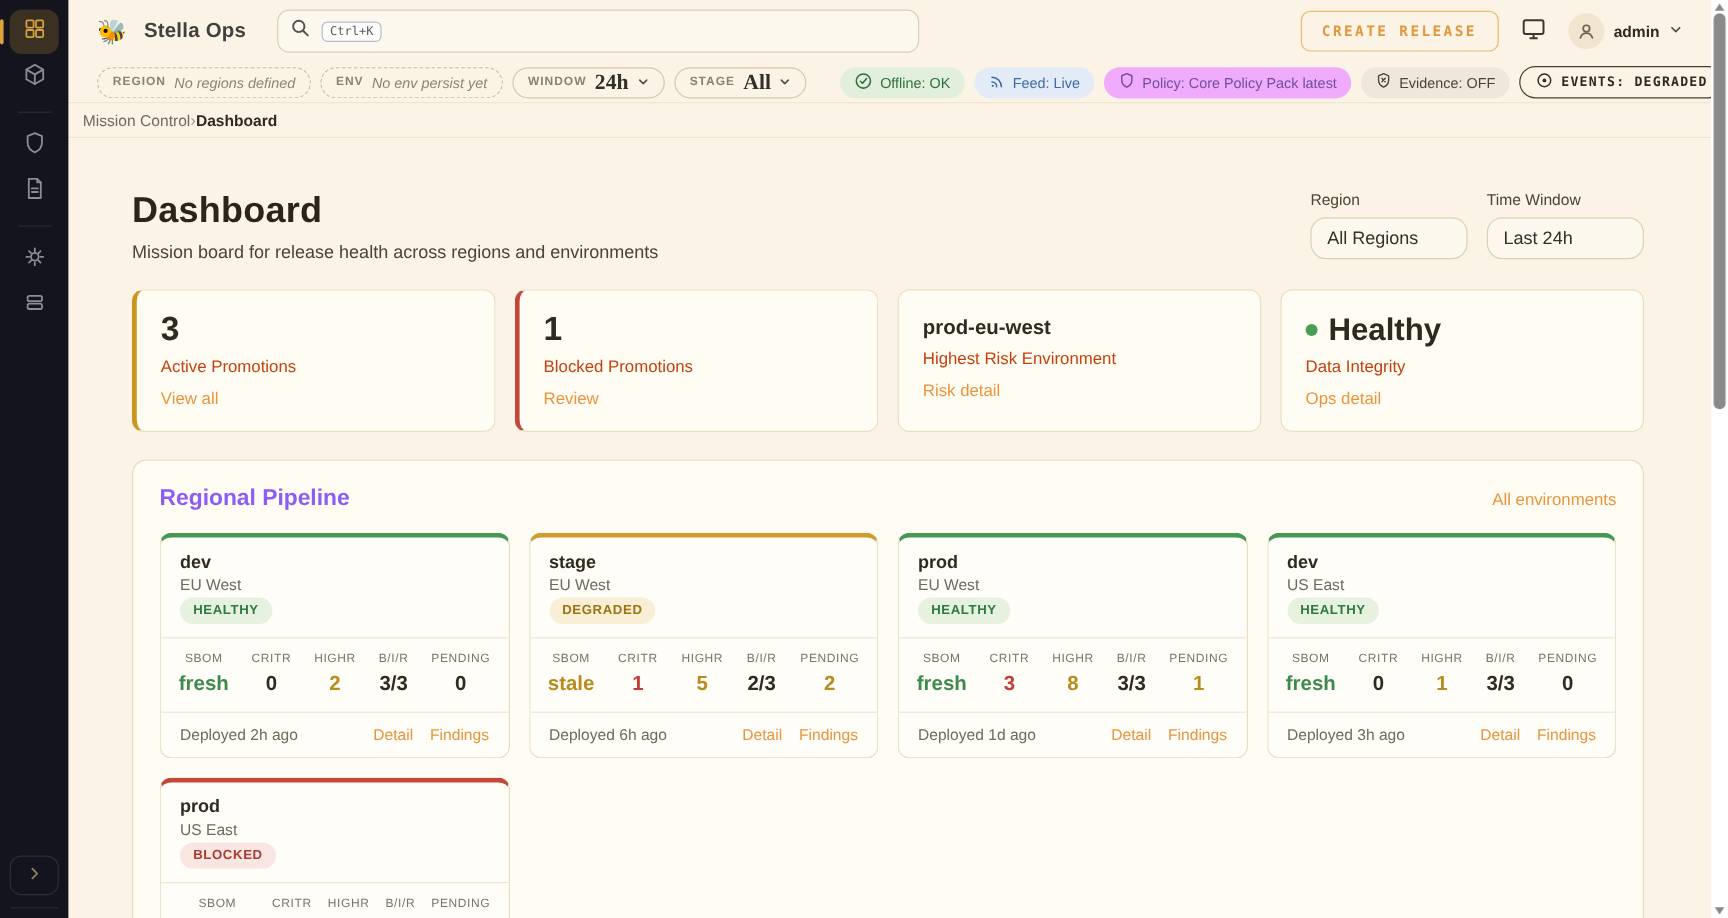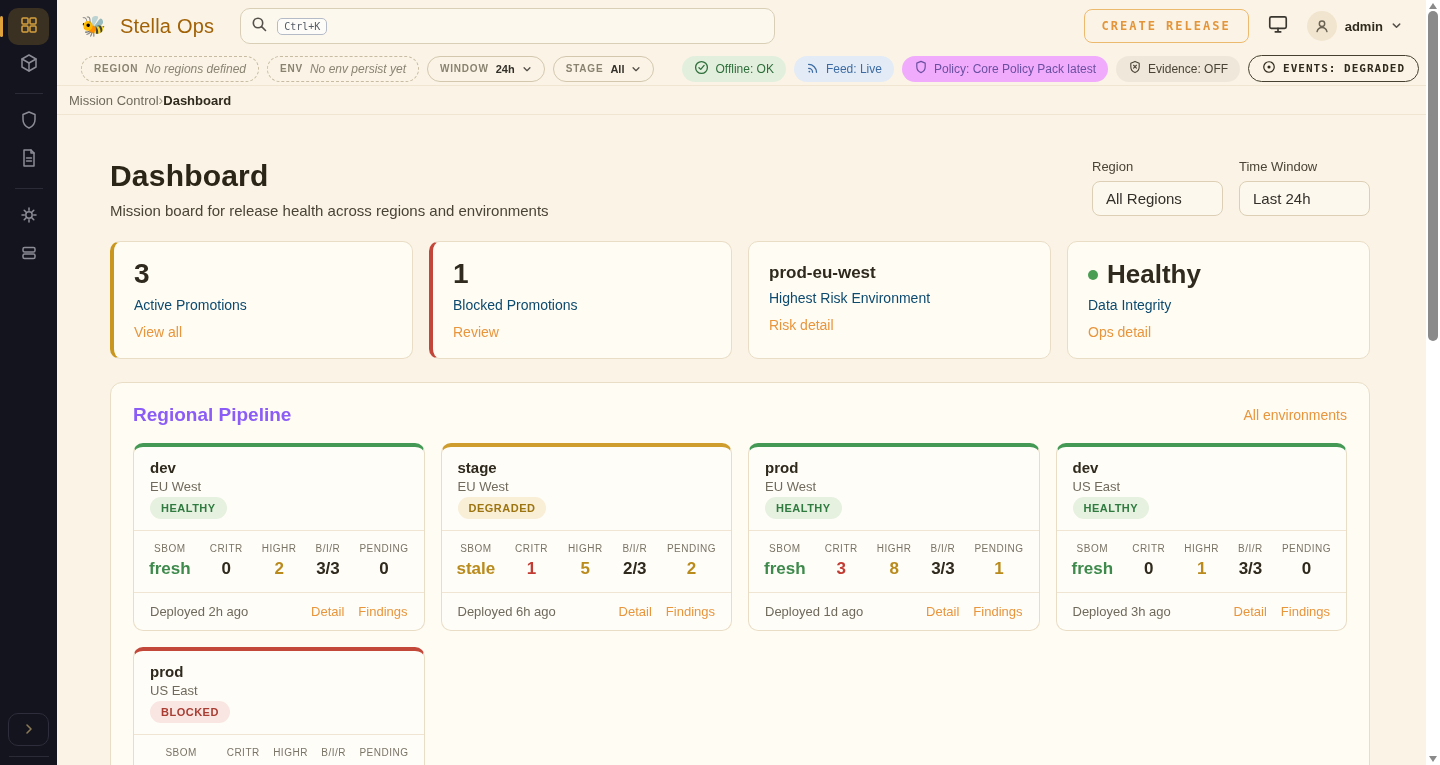--- a/index.html
+++ b/index.html
@@ -23,21 +23,21 @@
                 display:flex; align-items:center; justify-content:center; cursor:pointer;
                 color:#8a7a58; font-size:15px; background:transparent; }
   .side-bottom .side-divider { margin:10px 0 8px; width:40px; }
 
   
   .main { flex:1; display:flex; flex-direction:column; min-width:0; padding-right:14px; }
 
   
   .topbar { height:52px; display:flex; align-items:center; padding:0 24px; gap:14px; flex-shrink:0; }
   .logo { font-size:20px; }
-  .app-name { font-size:20px; font-weight:400; color:#a16207; letter-spacing:.2px; }
+  .app-name { font-size:17px; font-weight:700; color:#404040; letter-spacing:.2px; }
   .searchbox { width:535px; height:36px; margin-left:12px; background:#fdf8ee;
                border:1px solid #d9ceb6; border-radius:10px; display:flex; align-items:center;
                padding:0 10px; gap:9px; }
   .searchbox svg { stroke:#55504a; fill:none; stroke-width:1.6; stroke-linecap:round; }
   .searchbox input { flex:1; border:none; outline:none; background:transparent;
                      font-family:"Liberation Sans", sans-serif; font-size:14px; color:#33302a; }
   .searchbox input::placeholder { color:#8a8474; }
   .kbd { font-family:"DejaVu Sans Mono", monospace; font-size:10px; color:#565d68;
          border:1px solid #b6bcc7; border-radius:5px; padding:2px 6px; background:#fdfcf8; }
   .top-right { margin-left:auto; display:flex; align-items:center; gap:18px; }
@@ -53,21 +53,21 @@
   .chev svg { stroke:#55504a; fill:none; stroke-width:1.6; stroke-linecap:round; stroke-linejoin:round; }
 
   
   .ctxbar { height:34px; display:flex; align-items:center; padding:0 24px; gap:8px;
             border-bottom:1px solid #f0e5d0; flex-shrink:0; white-space:nowrap; }
   .ctx-pill { display:inline-flex; align-items:center; gap:7px; height:26px; padding:0 12px;
               border-radius:999px; border:1px dashed #c7bba1; }
   .ctx-pill.solid { border-style:solid; border-color:#d3c7ae; }
   .ctx-key { font-size:10px; font-weight:700; letter-spacing:.8px; color:#8a8270; }
   .ctx-val-muted { font-size:12px; font-style:italic; color:#8a8474; }
-  .ctx-val { font-size:11px; font-weight:700; color:#33302a; }
+  .ctx-val { font-size:18px; font-weight:700; color:#33302a;font-family:Liberation Serif, serif; }
   .ctx-sep { width:1px; height:18px; background:#ddd2bb; margin:0 6px; }
   .spill { display:inline-flex; align-items:center; gap:6px; height:26px; padding:0 12px;
            border-radius:999px; font-size:12px; font-weight:500; }
   .spill svg { flex-shrink:0; }
   .spill.green { background:#e3efdd; color:#2e6f3c; }
   .spill.blue  { background:#e3ebf6; color:#3c6ca3; }
   .spill.purple{ background:#f0abfc; color:#6b4fa1; }
   .spill.gray  { background:#efe8da; color:#4a4436; }
   .events-pill { display:inline-flex; align-items:center; gap:7px; height:27px; padding:0 13px;
                  border-radius:999px; border:1.5px solid #45402f; background:transparent;
@@ -84,34 +84,34 @@
   
   .content { flex:1; padding:44px 56px 0 53px; overflow:hidden; }
   .page-head { display:flex; justify-content:space-between; align-items:flex-start; }
   .page-title { font-size:30px; font-weight:700; color:#2b2517; letter-spacing:.2px; }
   .page-sub { font-size:15px; color:#4a4436; margin-top:9px; }
   .filters { display:flex; gap:16px; }
   .filter label { display:block; font-size:13px; color:#4a4436; margin-bottom:7px; }
   .select-box { height:35px; min-width:104px; border:1px solid #dccfb5; border-radius:8px;
                 background:#fdf8ee; display:flex; align-items:center; padding:0 13px;
                 font-size:15px; color:#33302a; cursor:pointer; }
-  .select-box.wide { min-width:131px; }
+  .select-box.wide { min-width:131px;border-radius:13px; }
 
   
   .summary-row { display:grid; grid-template-columns:repeat(4,1fr); gap:16px; margin-top:22px; }
   .scard { background:#fffcf4; border:1px solid #e9ddc6; border-radius:10px;
            padding:17px 20px; min-height:111px; }
   .scard.accent-amber { border-left:4px solid #c9971f; }
   .scard.accent-red   { border-left:4px solid #c2473a; }
   .scard-value { font-size:28px; font-weight:700; color:#2f2a1d; line-height:1.1; }
   .scard-value.small { font-size:17px; padding-top:5px; }
   .healthy-line { display:flex; align-items:center; gap:9px; }
   .dot { width:10px; height:10px; border-radius:50%; background:#4a9e54; }
   .healthy-text { font-size:26px; font-weight:700; color:#2f2a1d; }
-  .scard-label { font-size:14px; color:#0c4a6e; margin-top:7px; }
+  .scard-label { font-size:14px; color:#c2410c; margin-top:7px; }
   .scard-link { font-size:14px; color:#e8953c; margin-top:11px; cursor:pointer; display:inline-block; }
 
   
   .panel { margin-top:23px; background:#fffcf4; border:1px solid #e9ddc6; border-radius:12px;
            padding:21px 22px; height:600px; }
   .panel-head { display:flex; justify-content:space-between; align-items:center; }
   .panel-title { font-size:19px; font-weight:700; color:#8b5cf6;text-align:right; }
   .panel-link { font-size:14px; color:#e8953c; cursor:pointer; }
   .pgrid { display:grid; grid-template-columns:repeat(4,1fr); gap:16px; margin-top:17px; }
   .pcard { background:#fffdf8; border:1px solid #e9ddc6; border-radius:10px;

